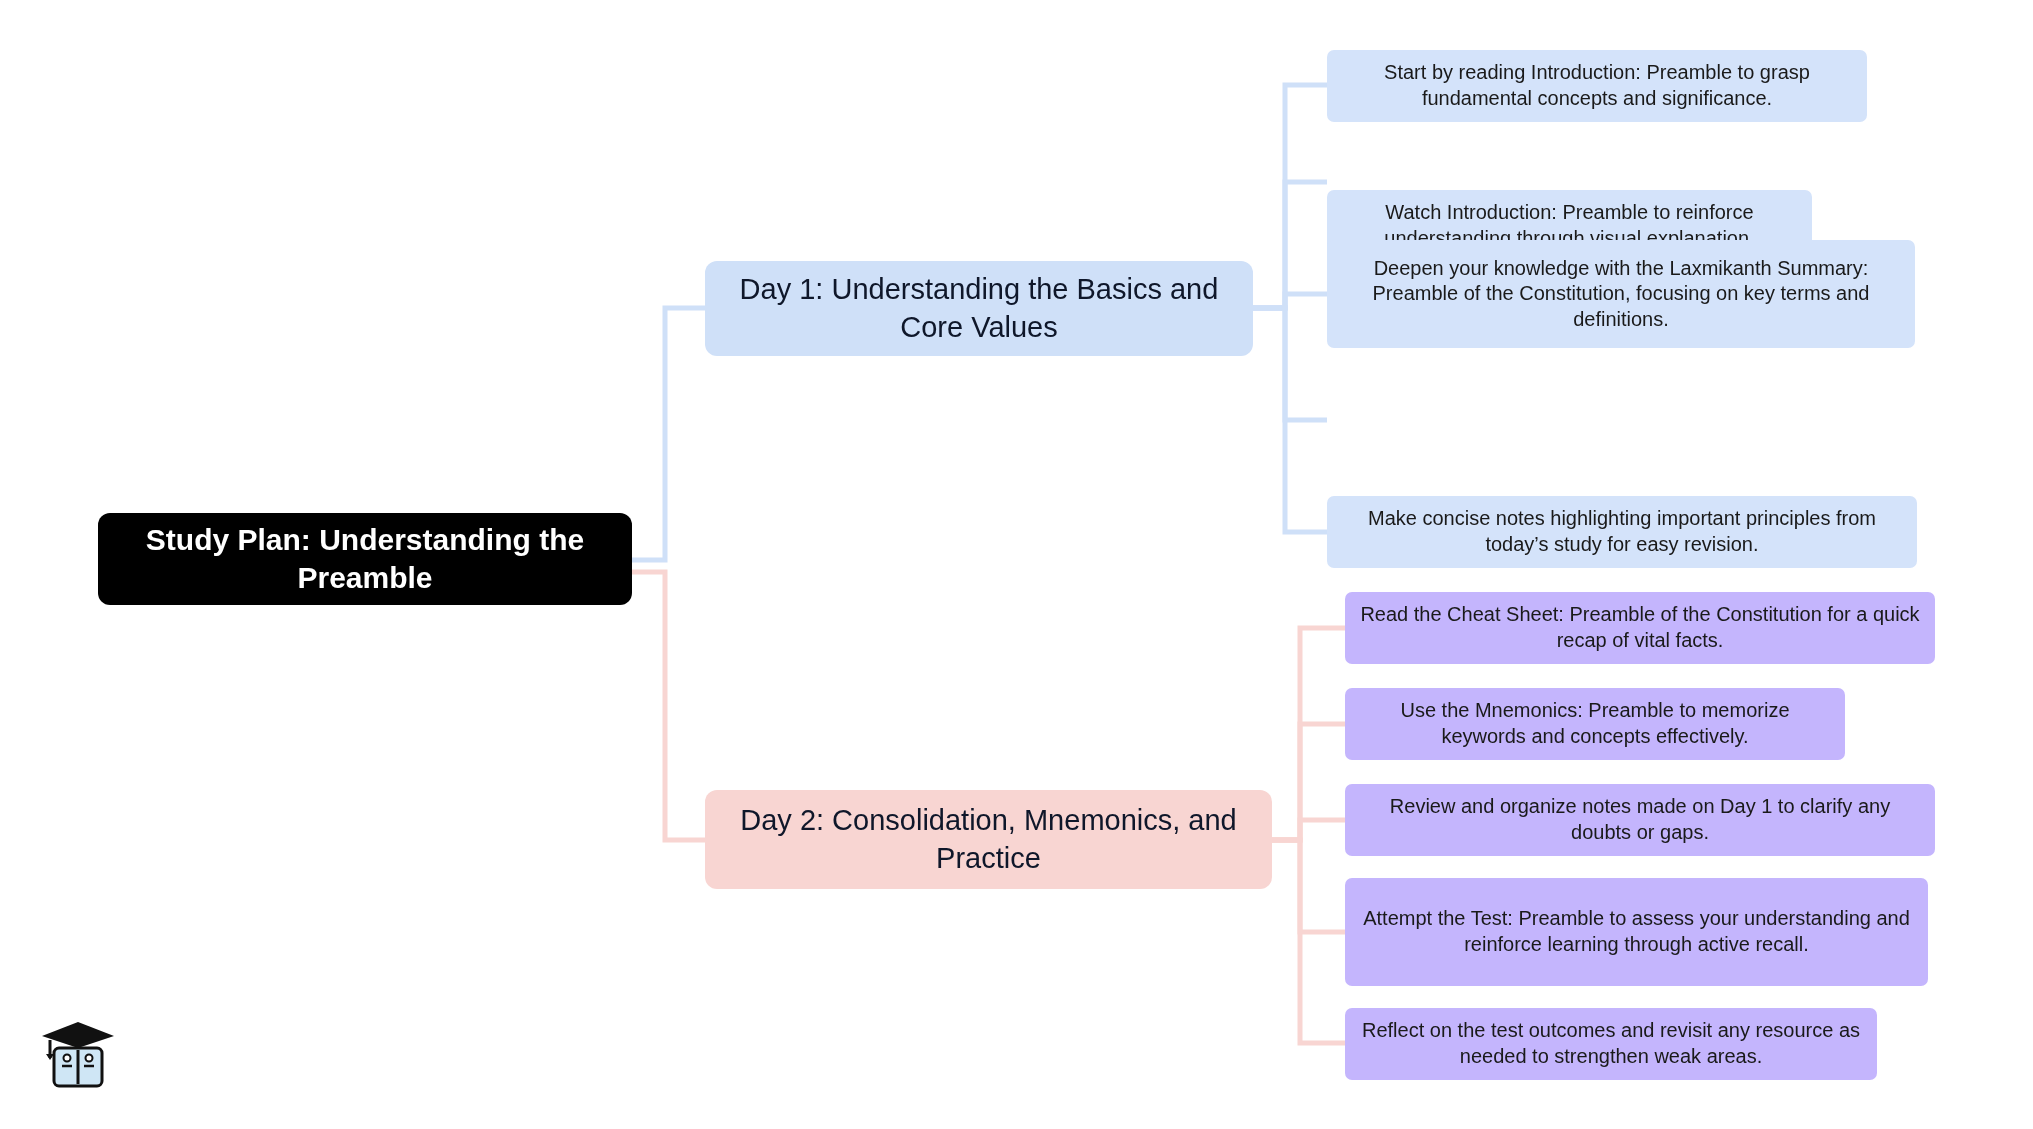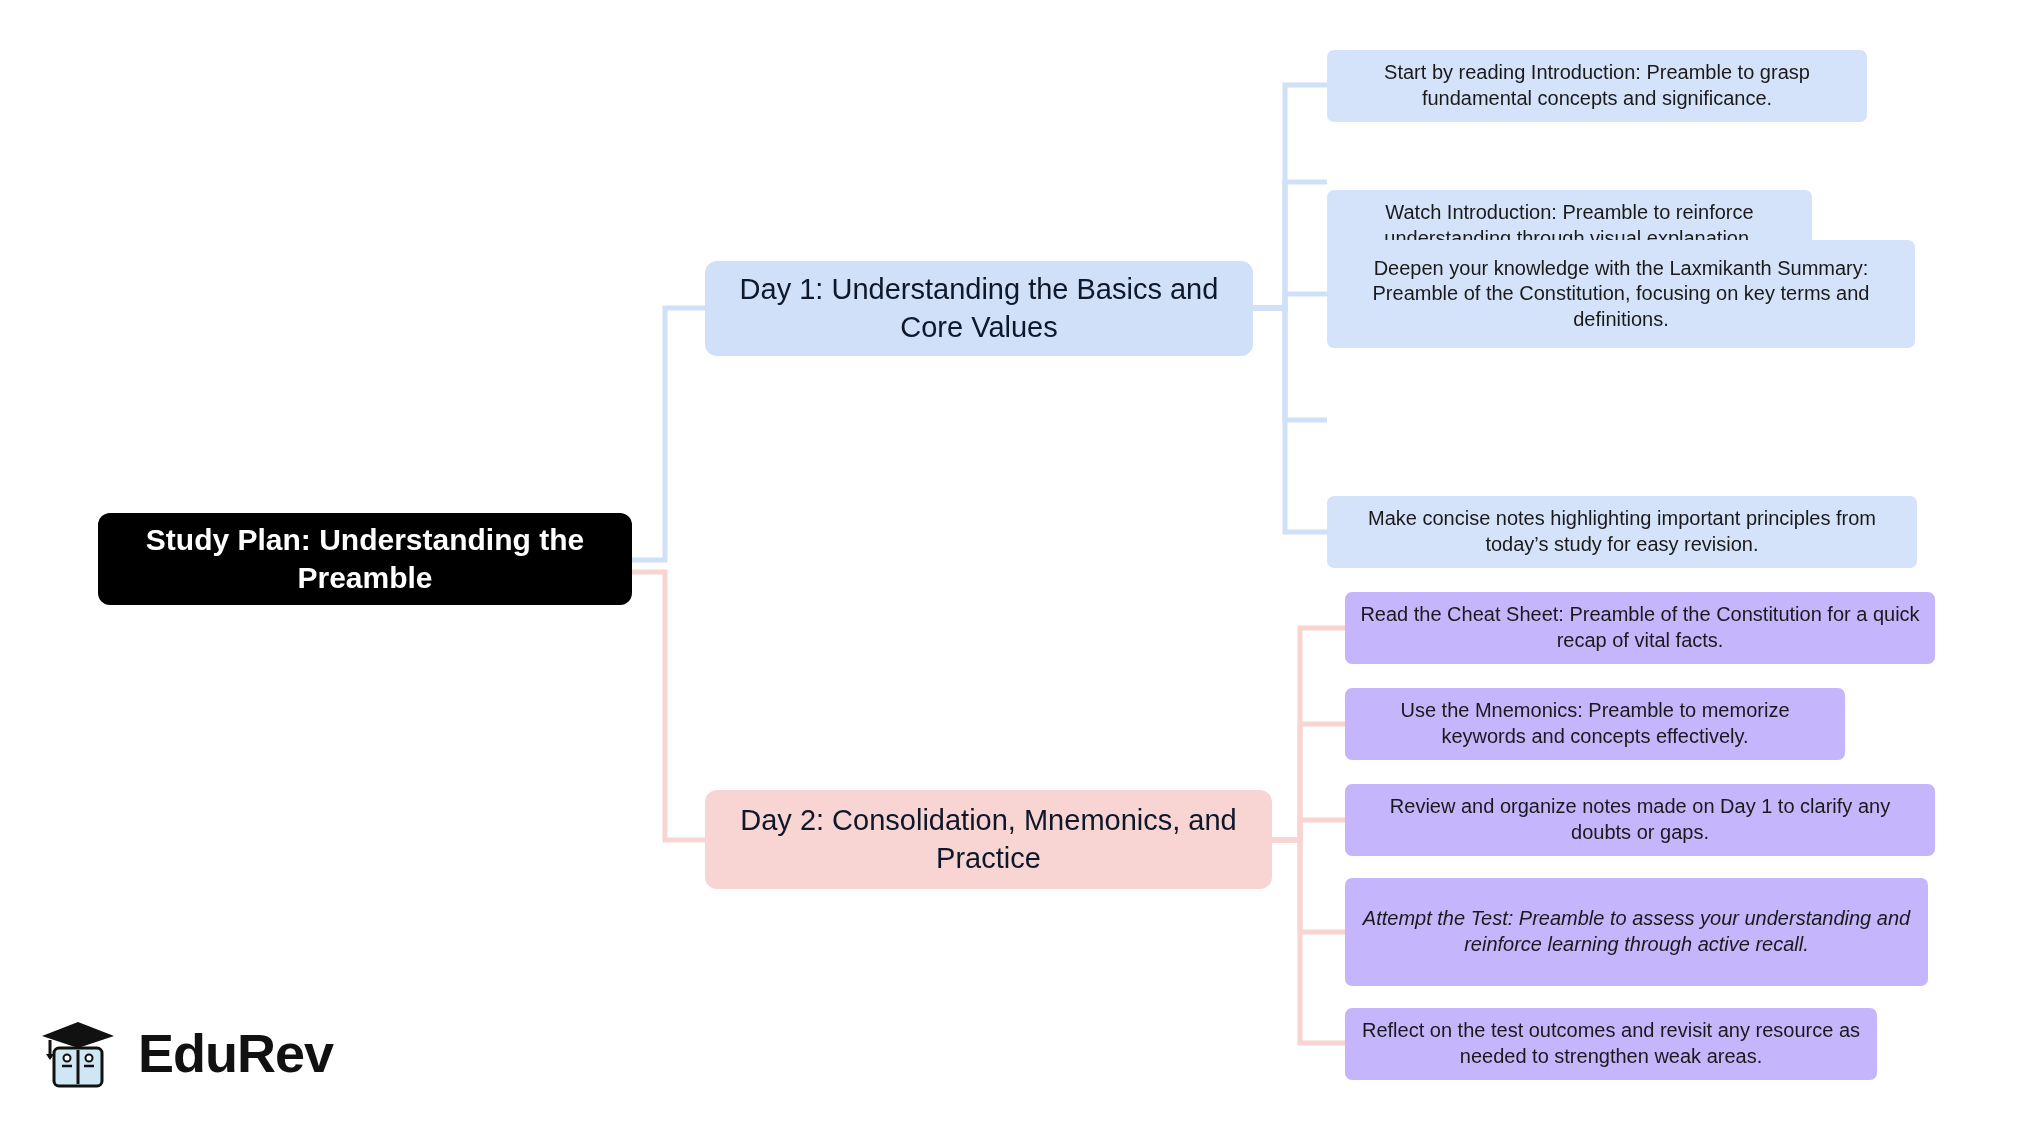--- a/index.html
+++ b/index.html
@@ -162,21 +162,21 @@
   </div>
 
   <div class="node leaf-node leaf-pink" style="left:1345px; top:688px; width:500px; height:72px;">
     <span>Use the Mnemonics: Preamble to memorize keywords and concepts effectively.</span>
   </div>
 
   <div class="node leaf-node leaf-pink" style="left:1345px; top:784px; width:590px; height:72px;">
     <span>Review and organize notes made on Day 1 to clarify any doubts or gaps.</span>
   </div>
 
-  <div class="node leaf-node leaf-pink" style="left:1345px; top:878px; width:583px; height:108px;font-style:italic;">
+  <div class="node leaf-node leaf-pink" style="left:1345px; top:878px; width:583px; height:108px;">
     <span>Attempt the Test: Preamble to assess your understanding and reinforce learning through active recall.</span>
   </div>
 
   <div class="node leaf-node leaf-pink" style="left:1345px; top:1008px; width:532px; height:72px;">
     <span>Reflect on the test outcomes and revisit any resource as needed to strengthen weak areas.</span>
   </div>
 
   <div id="logo">
     <span class="mark">
       <svg width="84" height="78" viewBox="0 0 84 78" xmlns="http://www.w3.org/2000/svg">
@@ -186,16 +186,15 @@
         <line x1="22" y1="52" x2="32" y2="52" stroke="#111" stroke-width="2.5"></line>
         <line x1="44" y1="52" x2="54" y2="52" stroke="#111" stroke-width="2.5"></line>
         <circle cx="27" cy="44" r="3.5" fill="#fff" stroke="#111" stroke-width="2"></circle>
         <circle cx="49" cy="44" r="3.5" fill="#fff" stroke="#111" stroke-width="2"></circle>
 
         <path d="M38 8 L74 22 L38 34 L2 22 Z" fill="#111"></path>
         <path d="M10 26 L10 44" stroke="#111" stroke-width="3" fill="none"></path>
         <path d="M6 40 L10 46 L14 40 Z" fill="#111"></path>
       </svg>
     </span>
-    <span class="wordmark">EduRev</span>
   </div>
 
 </div>
 
 </body></html>

